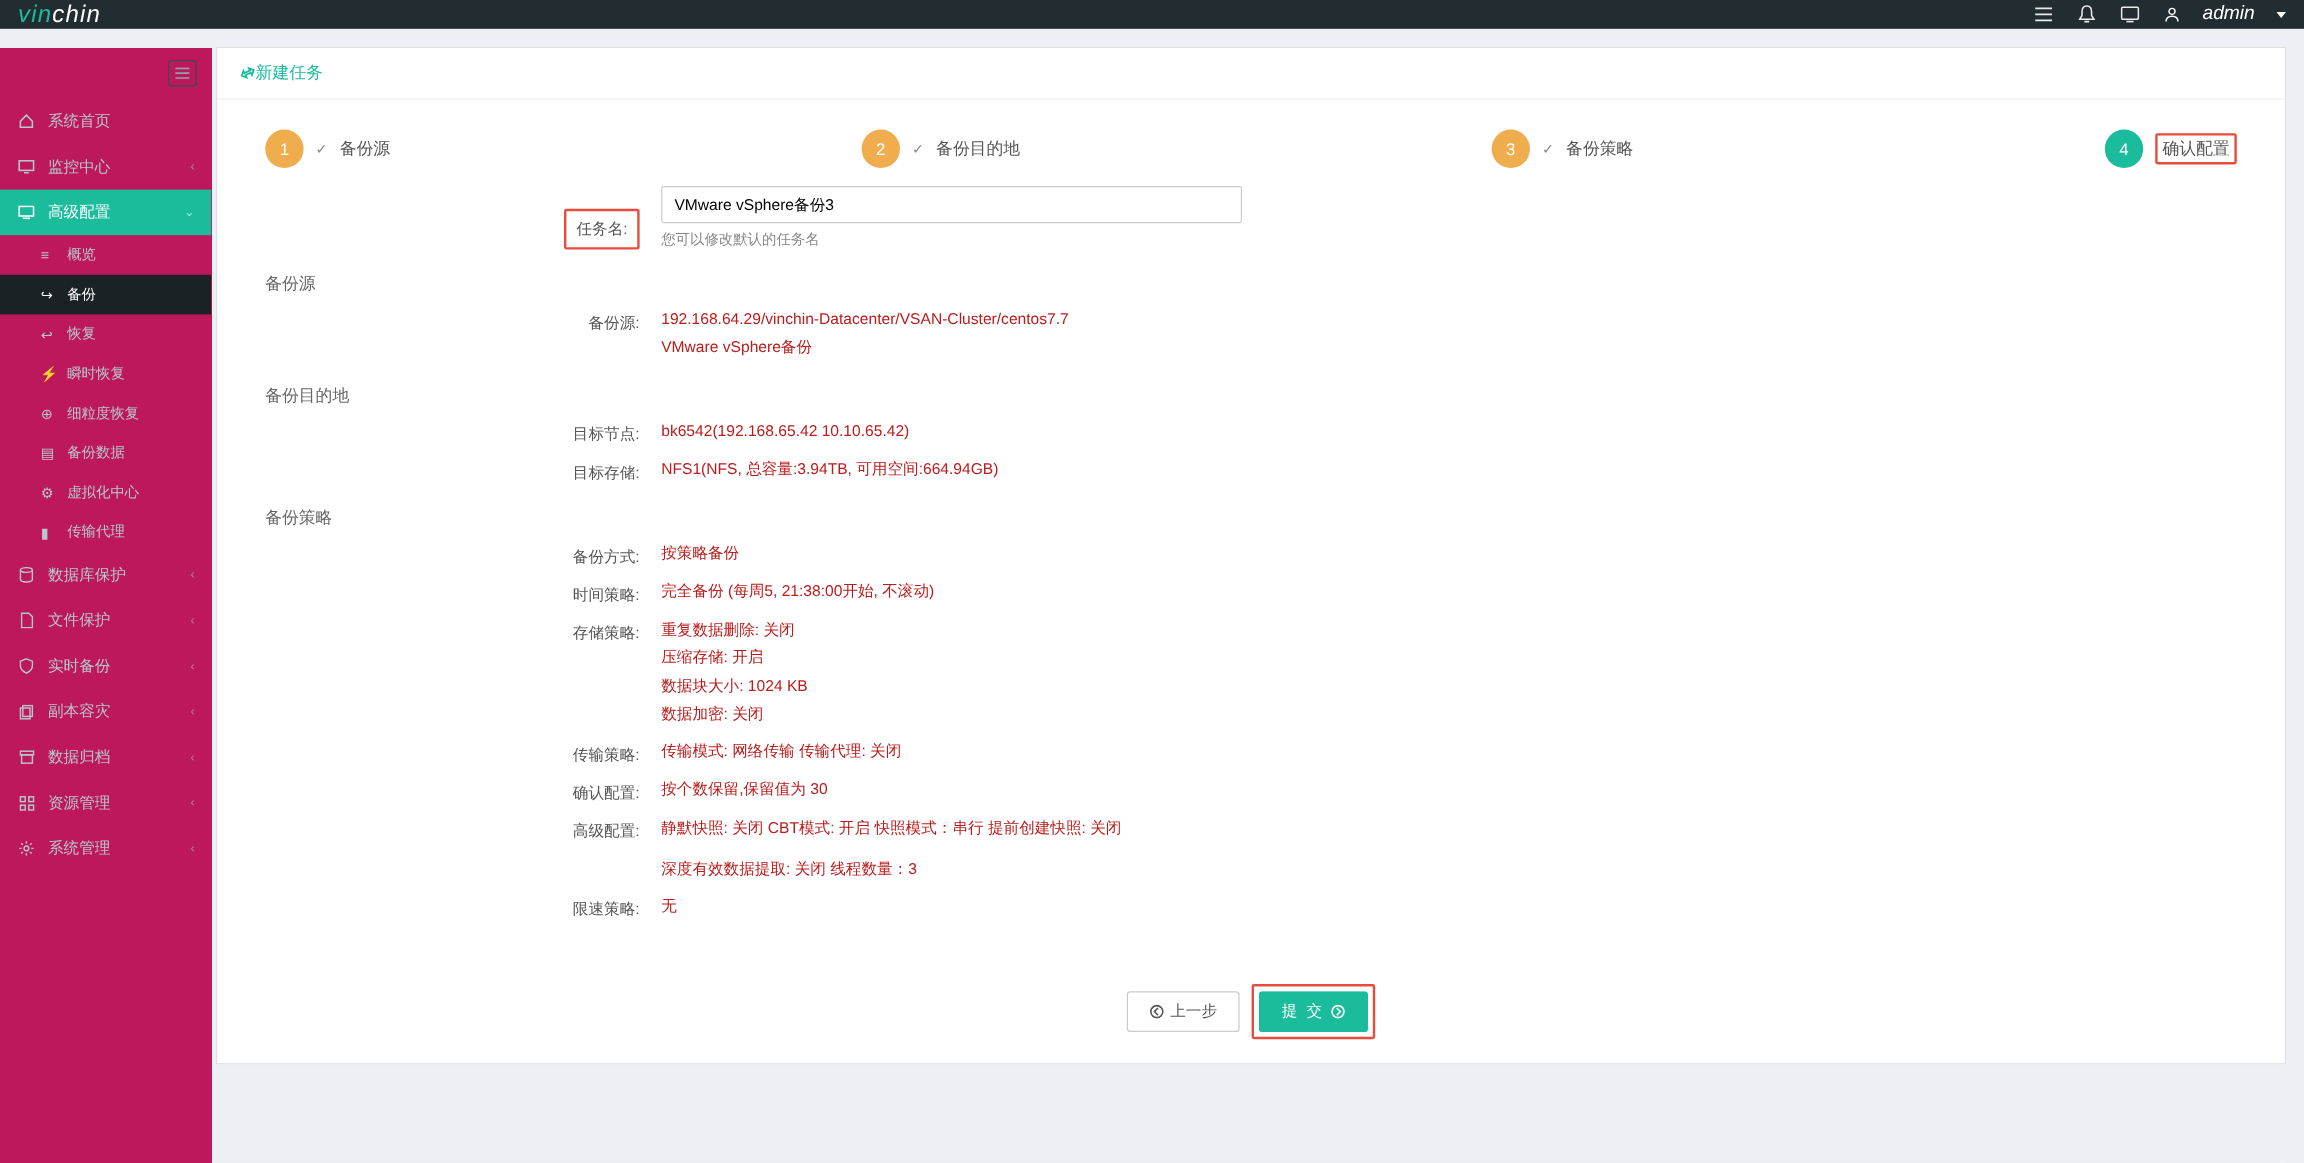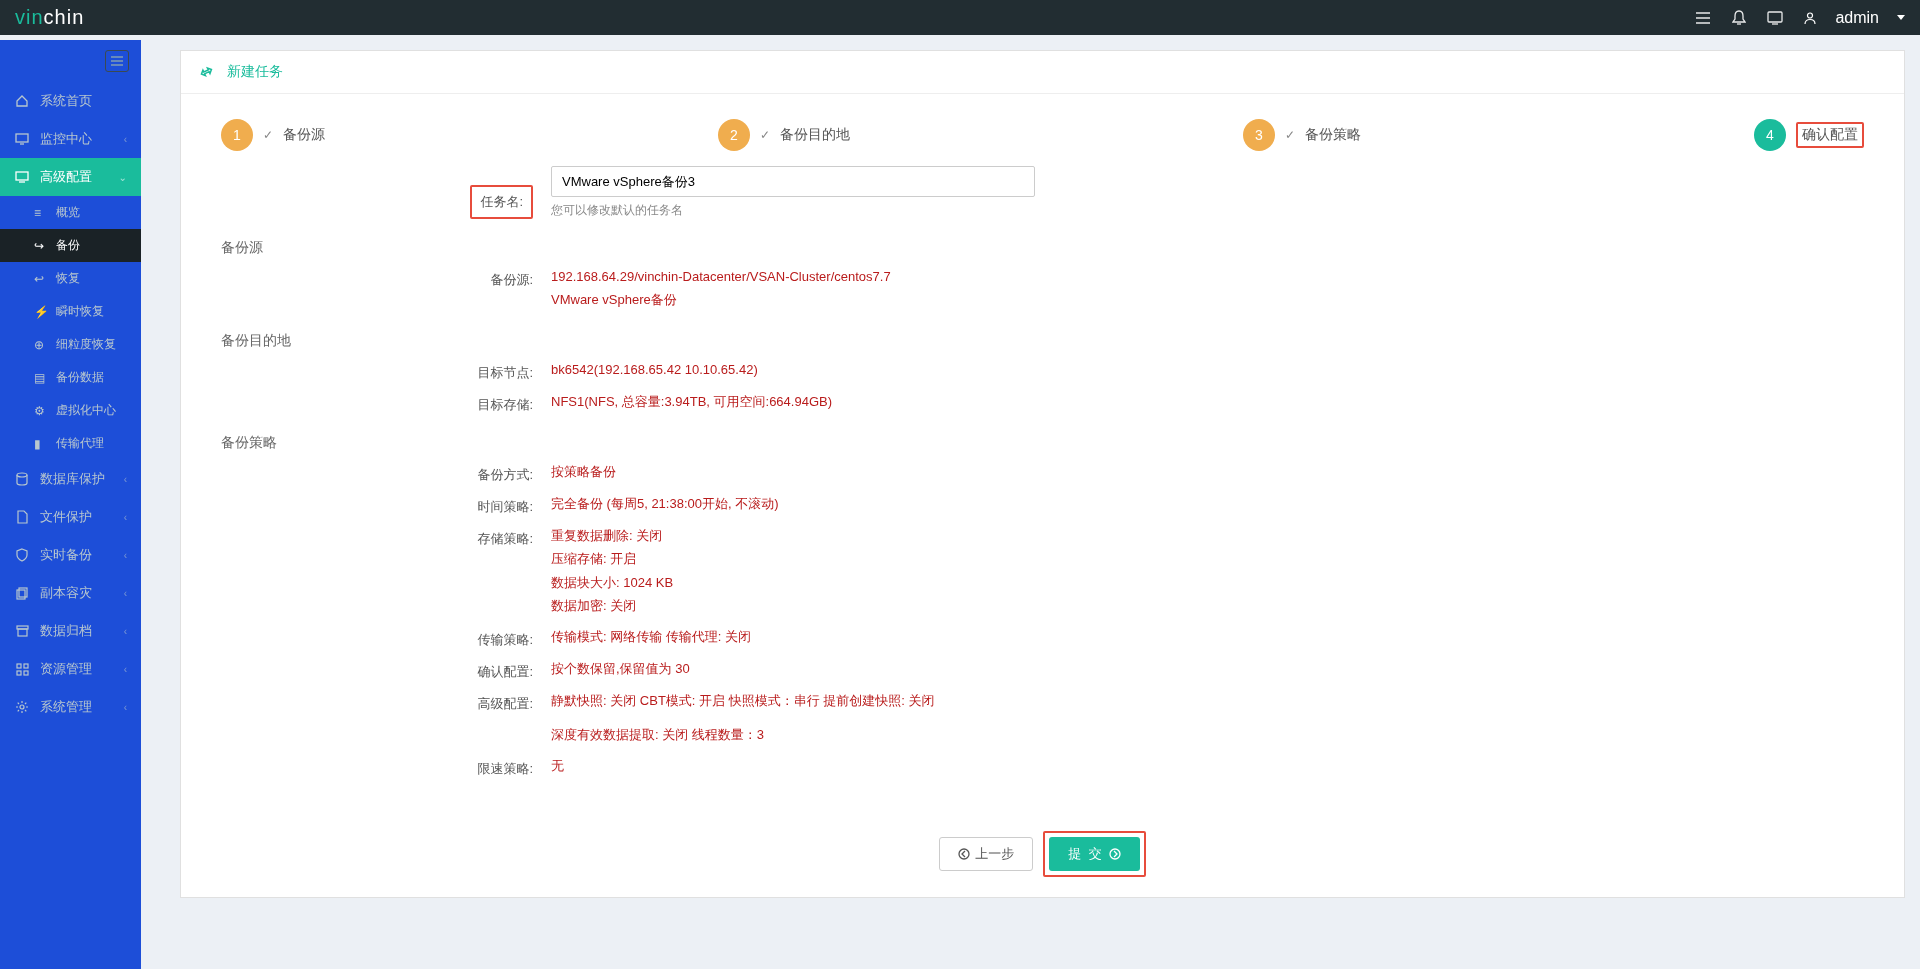--- a/index.html
+++ b/index.html
@@ -1,42 +1,42 @@
 <!DOCTYPE html>
 <html><head>
 <meta charset="utf-8">
 <style>
 * { margin: 0; padding: 0; box-sizing: border-box; }
 body { font-family: "Microsoft YaHei", Arial, sans-serif; font-size: 13px; background: #ecf0f5; color: #333; }
 
 
-.header { height: 35px; background: #222d32; display: flex; align-items: center; padding: 0 15px; color: #fff; }
+.header { height: 24px; background: #222d32; display: flex; align-items: center; padding: 0 15px; color: #fff; font-style: italic; }
 .logo { font-size: 20px; font-weight: 300; letter-spacing: 1px; }
 .logo .v { color: #1abc9c; }
 .header-right { margin-left: auto; display: flex; align-items: center; gap: 20px; }
 .header-icon { width: 16px; height: 16px; display: inline-flex; align-items: center; justify-content: center; cursor: pointer; opacity: 0.9; }
 .user-menu { display: flex; align-items: center; gap: 18px; font-size: 16px; cursor: pointer; }
 
 
-.sidebar { position: fixed; left: 0; top: 40px; bottom: 0; width: 141px; background: #1d4ed8; color: #b8c7ce; overflow-y: auto; }
+.sidebar { position: fixed; left: 0; top: 40px; bottom: 0; width: 176px; background: #be185d; color: #b8c7ce; overflow-y: auto; }
 .sidebar-toggle { text-align: right; padding: 10px 12px; }
 .sidebar-toggle-btn { display: inline-flex; align-items: center; justify-content: center; width: 24px; height: 22px; border: 1px solid #3b4a51; border-radius: 3px; cursor: pointer; }
 .nav-item { display: flex; align-items: center; padding: 10px 14px; cursor: pointer; font-size: 13px; position: relative; }
 .nav-item.active { background: #1abc9c; color: #fff; }
 .nav-item.active::after { content: ""; position: absolute; right: -8px; top: 50%; transform: translateY(-50%); border: 8px solid transparent; border-left-color: #1abc9c; }
 .nav-icon { width: 16px; margin-right: 10px; display: inline-flex; align-items: center; justify-content: center; }
 .nav-chevron { margin-left: auto; font-size: 10px; opacity: 0.6; }
 .sub-item { padding: 8px 14px 8px 34px; font-size: 12px; cursor: pointer; display: flex; align-items: center; }
 .sub-item.current { background: #1a2226; color: #fff; }
 .sub-icon { width: 14px; margin-right: 8px; display: inline-flex; }
 
 
 .main { margin-left: 165px; padding: 15px; }
 .panel { background: #fff; border: 1px solid #e0e0e0; }
-.panel-header { padding: 12px 18px; border-bottom: 1px solid #eee; color: #1abc9c; font-size: 14px; display: flex; align-items: center; gap: 14px; }
+.panel-header { padding: 12px 18px; border-bottom: 1px solid #eee; color: #1abc9c; font-size: 14px; display: flex; align-items: center; gap: 0; }
 
 
 .steps { display: flex; justify-content: space-between; padding: 25px 40px 15px; position: relative; }
 .step { display: flex; align-items: center; gap: 10px; }
 .step-num { width: 32px; height: 32px; border-radius: 50%; display: flex; align-items: center; justify-content: center; color: #fff; font-size: 14px; }
 .step-num.done { background: #f0ad4e; }
 .step-num.current { background: #1abc9c; }
 .step-check { color: #888; font-size: 12px; }
 .step-label { color: #555; font-size: 14px; }
 

